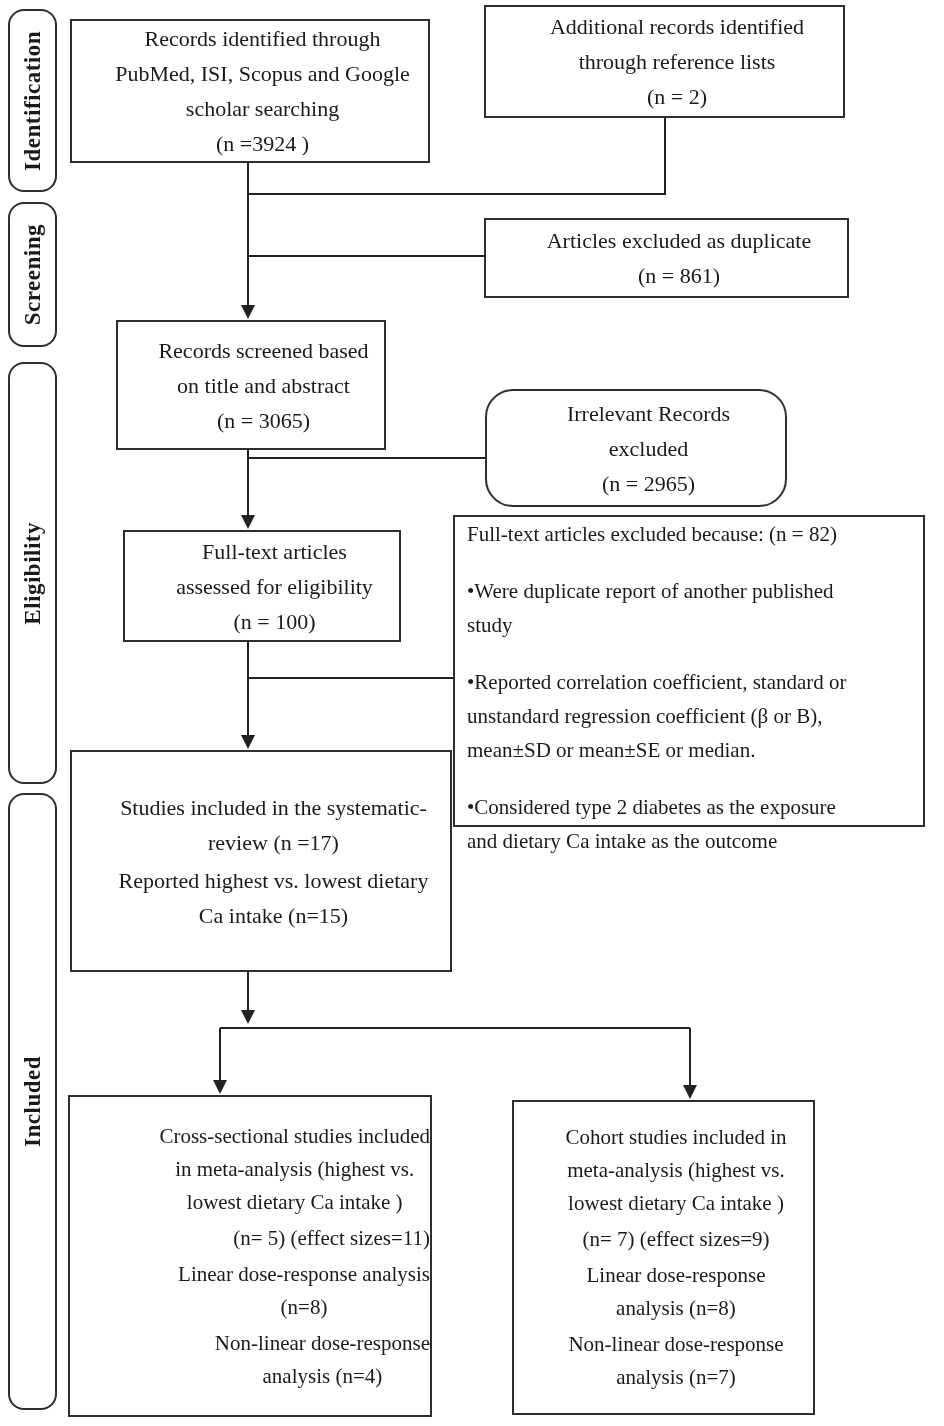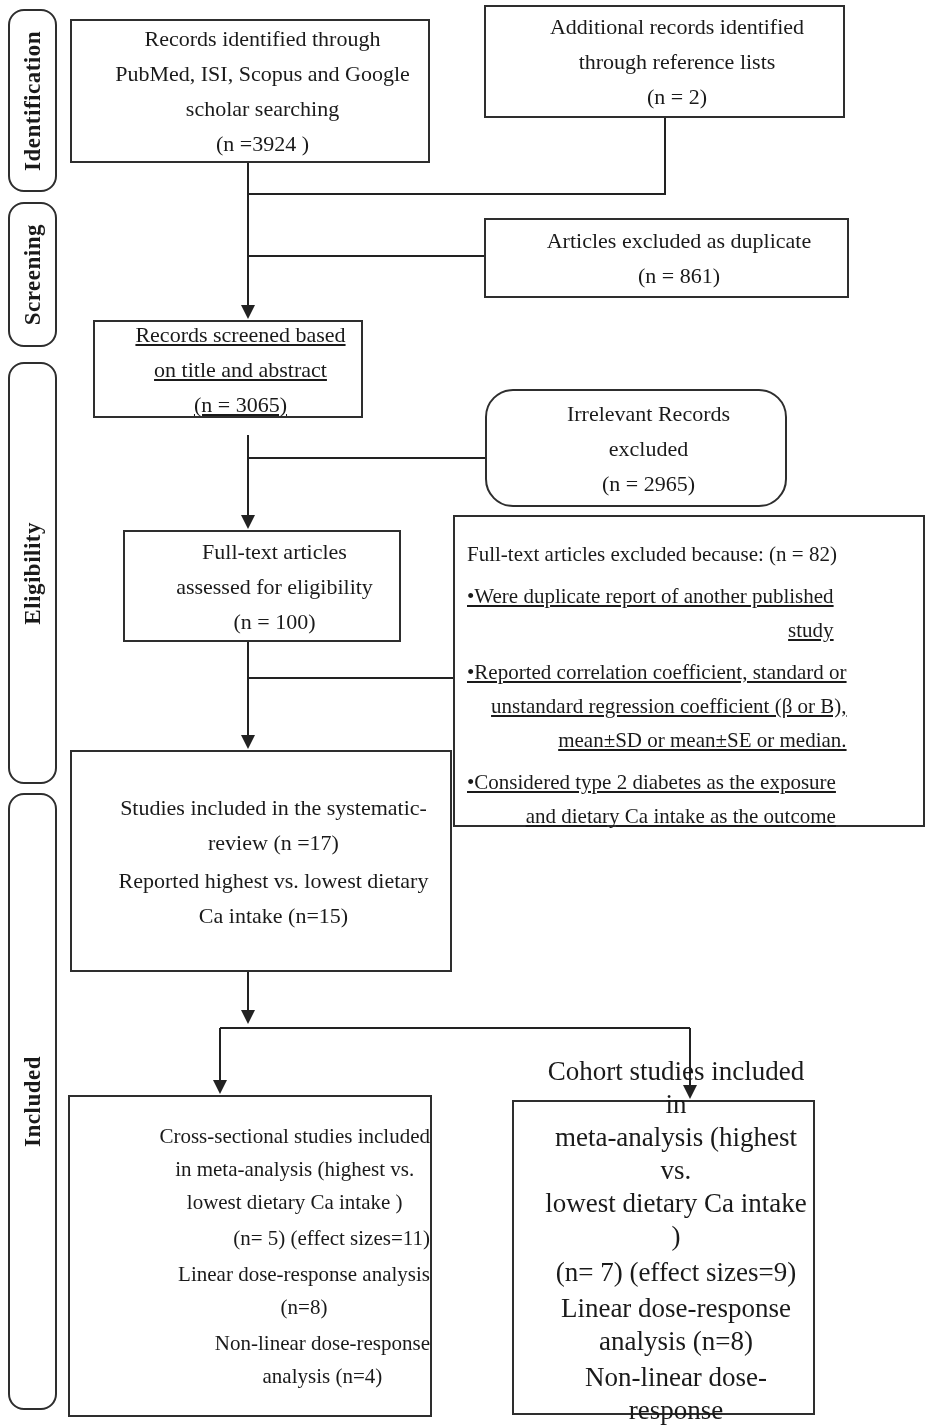--- a/index.html
+++ b/index.html
@@ -43,26 +43,27 @@
     padding-left:25px;
   }
   .box p{
     margin:0;
     white-space:pre-line;
   }
   .box p + p{margin-top:3px;}
   .box.left-align{
     align-items:flex-start;
     justify-content:flex-start;
-    text-align:right;
-    padding:20px 12px;
+    text-align:left;
+    padding:0 12px;
     font-size:21px;
     line-height:34px;
+    gap:15px;
   }
-  .box.left-align p + p{margin-top:8px;text-decoration:underline;}
+  .box.left-align p + p{margin-top:8px;}
   #connectors{
     position:absolute;left:0;top:0;
     pointer-events:none;
   }
   #connectors line, #connectors polyline{
     stroke:#222222;stroke-width:2;fill:none;
   }
   #connectors polygon{fill:#222222;stroke:none;}
 </style>
 </head>
@@ -122,21 +123,21 @@
     <p>Additional records identified
 through reference lists
 (n = 2)</p>
   </div>
 
   <div class="box" style="left:484px;top:218px;width:365px;height:80px;">
     <p>Articles excluded as duplicate
 (n = 861)</p>
   </div>
 
-  <div class="box" style="left:93px;top:320px;width:270px;height:98px;text-decoration:underline;">
+  <div class="box" style="left:116px;top:320px;width:270px;height:130px;">
     <p>Records screened based
 on title and abstract
 (n = 3065)</p>
   </div>
 
   <div class="box" style="left:485px;top:389px;width:302px;height:118px;border-radius:28px;">
     <p>Irrelevant Records
 excluded
 (n = 2965)</p>
   </div>
@@ -169,21 +170,21 @@
     <p>Cross-sectional studies included
 in meta-analysis (highest vs.
 lowest dietary Ca intake )</p>
     <p>(n= 5) (effect sizes=11)</p>
     <p>Linear dose-response analysis
 (n=8)</p>
     <p>Non-linear dose-response
 analysis (n=4)</p>
   </div>
 
-  <div class="box" style="left:512px;top:1100px;width:303px;height:315px;font-size:27px;line-height:33px;">
+  <div class="box" style="left:512px;top:1100px;width:303px;height:315px;font-size:21px;line-height:33px;">
     <p>Cohort studies included in
 meta-analysis (highest vs.
 lowest dietary Ca intake )</p>
     <p>(n= 7) (effect sizes=9)</p>
     <p>Linear dose-response
 analysis (n=8)</p>
     <p>Non-linear dose-response
 analysis (n=7)</p>
   </div>
 

